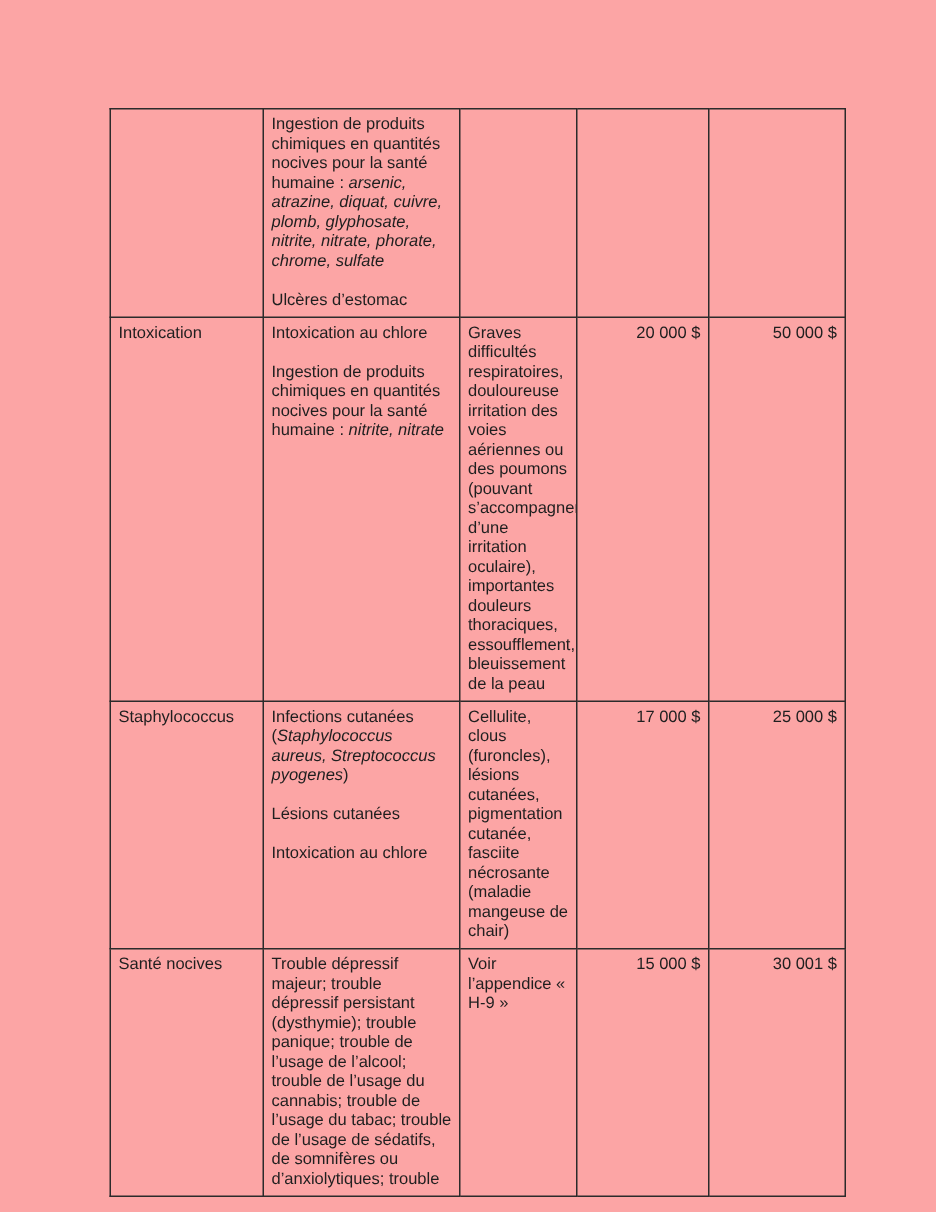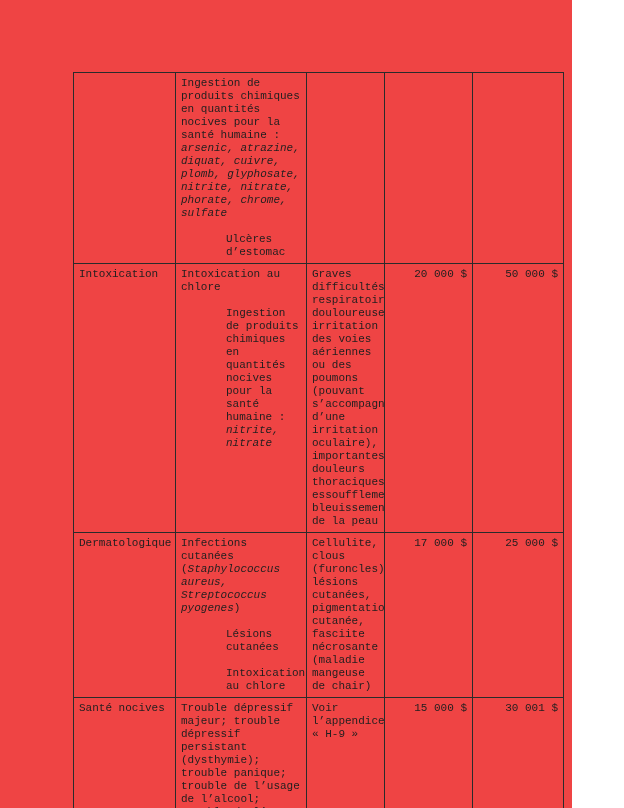--- a/index.html
+++ b/index.html
@@ -2,25 +2,25 @@
 <html><head>
 <meta charset="utf-8">
 <style>
   html, body {
     margin: 0;
     padding: 0;
     background: #ffffff;
   }
   .page {
     position: relative;
-    width: 572px;
+    width: 624px;
     height: 808px;
-    background: #ef4444;
+    background: #fca5a5;
     overflow: hidden;
-    font-family: Liberation Mono, monospace;
+    font-family: Liberation Sans, sans-serif;
     color: #1f1f1f;
   }
   table.doc-table {
     position: absolute;
     left: 73px;
     top: 72px;
     width: 490px;
     border-collapse: collapse;
     table-layout: fixed;
   }
@@ -35,21 +35,21 @@
   tr.r0 { height: 131px; }
   tr.r1 { height: 236px; }
   tr.r2 { height: 154px; }
   tr.r3 { height: 126px; }
   td.amount {
     text-align: right;
     white-space: nowrap;
     padding-right: 6px;
   }
   .para { margin: 0; }
-  .para + .para { margin-top: 13px; margin-left: 45px; }
+  .para + .para { margin-top: 13px; }
 </style>
 </head>
 <body>
 
 <div class="page">
   <table class="doc-table">
     <colgroup>
       <col style="width:102px">
       <col style="width:131px">
       <col style="width:78px">
@@ -71,21 +71,21 @@
         <td>Intoxication</td>
         <td>
             <div class="para"><span>Intoxication au chlore</span></div>
             <div class="para"><span>Ingestion de produits chimiques en quantités nocives pour la santé humaine : </span><span style="font-style: italic;">nitrite, nitrate</span></div>
           </td>
         <td>Graves difficultés respiratoires, douloureuse irritation des voies aériennes ou des poumons (pouvant s’accompagner d’une irritation oculaire), importantes douleurs thoraciques, essoufflement, bleuissement de la peau</td>
         <td class="amount">20 000 $</td>
         <td class="amount">50 000 $</td>
       </tr>
       <tr class="r2">
-        <td>Dermatologique</td>
+        <td>Staphylococcus</td>
         <td>
             <div class="para"><span>Infections cutanées (</span><span style="font-style: italic;">Staphylococcus aureus, Streptococcus pyogenes</span><span>)</span></div>
             <div class="para"><span>Lésions cutanées</span></div>
             <div class="para"><span>Intoxication au chlore</span></div>
           </td>
         <td>Cellulite, clous (furoncles), lésions cutanées, pigmentation cutanée, fasciite nécrosante (maladie mangeuse de chair)</td>
         <td class="amount">17 000 $</td>
         <td class="amount">25 000 $</td>
       </tr>
       <tr class="r3">

